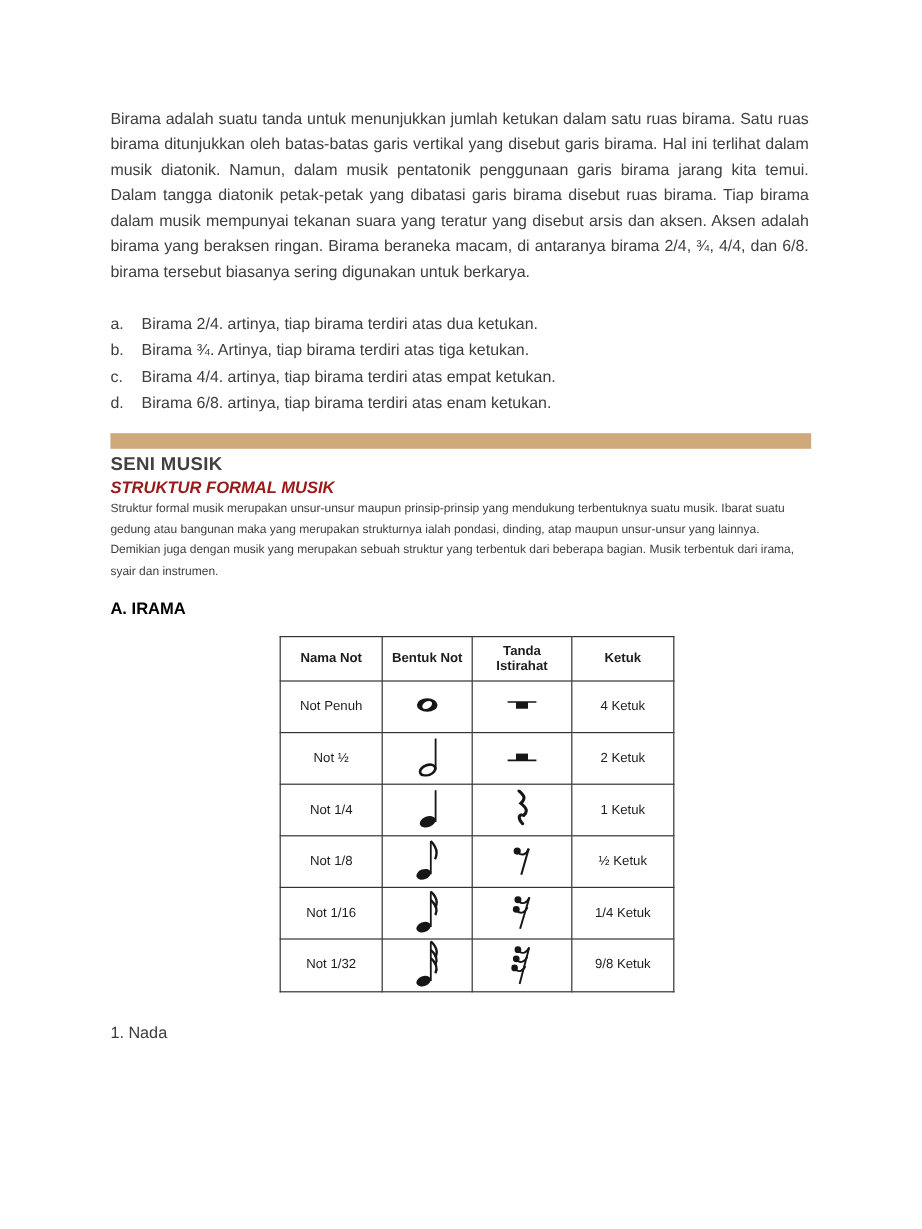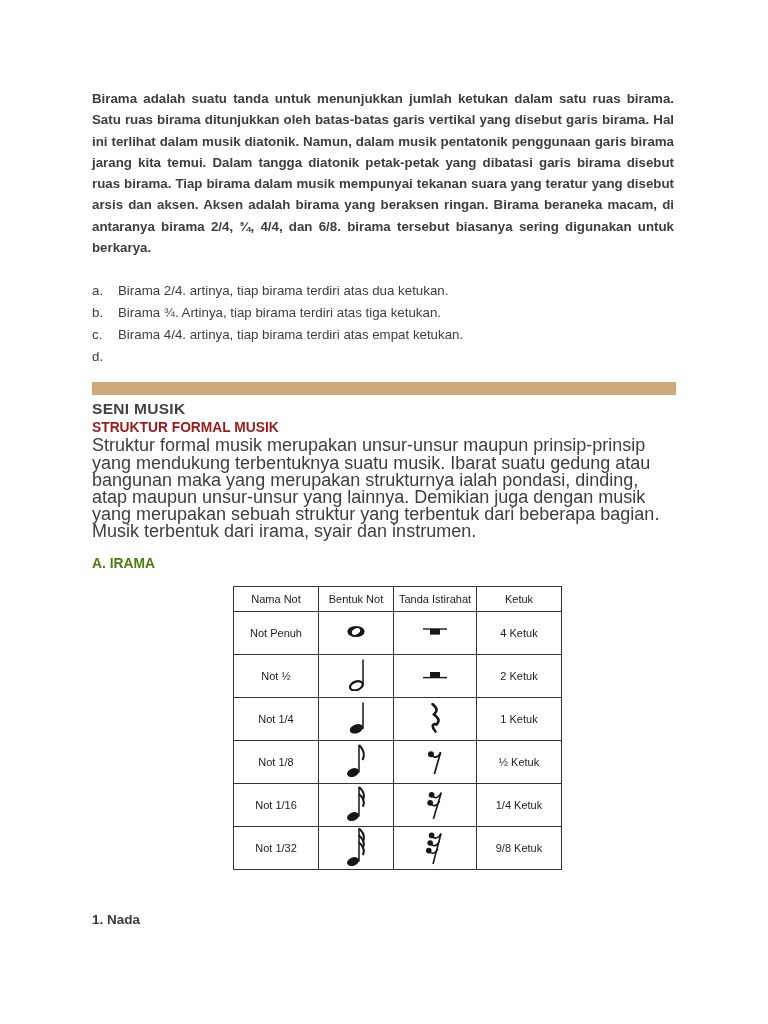--- a/index.html
+++ b/index.html
@@ -1,35 +1,35 @@
 <!DOCTYPE html>
 <html><head>
 <meta charset="utf-8">
 <style>
   html,body{margin:0;padding:0;background:#ffffff;}
   body{font-family:"Liberation Sans","DejaVu Sans",sans-serif;color:#3e3e3e;}
   .page{position:relative;width:768px;height:1024px;background:#fff;box-sizing:border-box;
         padding:88px 92px 0 92px;overflow:hidden;}
-  .intro{font-size:13.3px;line-height:21.3px;text-align:justify;margin:0 2px 22px 0;font-weight:bold;}
+  .intro{font-size:13.3px;line-height:21.3px;text-align:justify;margin:0 2px 22px 0;}
   .blist{margin:0 0 14px 0;padding:0;list-style:none;}
   .blist li{display:flex;font-size:13.3px;line-height:22px;}
   .blist .marker{width:26px;flex:0 0 26px;}
   .tan-bar{height:13px;background:#cfa97b;margin:0 0 5px 0;}
   .seni{font-size:15.5px;font-weight:700;color:#414141;margin:0 0 2px 0;letter-spacing:.3px;}
-  .struktur{font-size:13.8px;font-weight:700;color:#9a1a1a;margin:0 0 2px 0;}
-  .body2{font-size:18px;line-height:17.2px;margin:0 0 15px 0;}
-  .irama-h{font-size:13.8px;font-weight:700;color:#4d7c0f;margin:0 0 15px 0;}
+  .struktur{font-size:13.8px;font-weight:700;font-style:italic;color:#9a1a1a;margin:0 0 2px 0;}
+  .body2{font-size:10px;line-height:17.2px;margin:0 0 15px 0;}
+  .irama-h{font-size:13.8px;font-weight:700;color:#000000;margin:0 0 15px 0;}
   .irama-p{font-size:13.3px;line-height:18px;margin:0 0 7px 0;}
   table.note-table{border-collapse:collapse;margin-left:141px;color:#1d1d1d;}
   .note-table th,.note-table td{border:1px solid #333;text-align:center;vertical-align:middle;}
-  .note-table th{font-size:11px;font-weight:400;padding:6px 3px;}
+  .note-table th{font-size:11px;font-weight:700;padding:6px 3px;}
   .note-table td{font-size:11px;height:42px;padding:0 3px;}
   .c1{width:78px;} .c2{width:68px;} .c3{width:76px;} .c4{width:78px;}
   .sym{display:inline-flex;align-items:center;justify-content:center;}
-  .nada{font-size:13.5px;font-weight:700;color:#3a3a3a;margin:42px 0 0 0;}
+  .nada{font-size:13.5px;font-weight:400;color:#3a3a3a;margin:26px 0 0 0;}
 </style>
 </head>
 <body>
 
 <div class="page">
 
   <p class="intro">Birama adalah suatu tanda untuk menunjukkan jumlah ketukan dalam satu ruas birama. Satu ruas birama ditunjukkan oleh batas-batas garis vertikal yang disebut garis birama. Hal ini terlihat dalam musik diatonik. Namun, dalam musik pentatonik penggunaan garis birama jarang kita temui. Dalam tangga diatonik petak-petak yang dibatasi garis birama disebut ruas birama. Tiap birama dalam musik mempunyai tekanan suara yang teratur yang disebut arsis dan aksen. Aksen adalah birama yang beraksen ringan. Birama beraneka macam, di antaranya birama 2/4, ¾, 4/4, dan 6/8. birama tersebut biasanya sering digunakan untuk berkarya.</p>
 
   <ul class="blist">
     <li>
@@ -39,20 +39,21 @@
     <li>
       <span class="marker">b.</span>
       <span>Birama ¾. Artinya, tiap birama terdiri atas tiga ketukan.</span>
     </li>
     <li>
       <span class="marker">c.</span>
       <span>Birama 4/4. artinya, tiap birama terdiri atas empat ketukan.</span>
     </li>
     <li>
       <span class="marker">d.</span>
+      <span>Birama 6/8. artinya, tiap birama terdiri atas enam ketukan.</span>
     </li>
   </ul>
 
   <div class="tan-bar"></div>
 
   <h2 class="seni">SENI MUSIK</h2>
   <h3 class="struktur">STRUKTUR FORMAL MUSIK</h3>
   <p class="body2">Struktur formal musik merupakan unsur-unsur maupun prinsip-prinsip yang mendukung terbentuknya suatu musik. Ibarat suatu gedung atau bangunan maka yang merupakan strukturnya ialah pondasi, dinding, atap maupun unsur-unsur yang lainnya. Demikian juga dengan musik yang merupakan sebuah struktur yang terbentuk dari beberapa bagian. Musik terbentuk dari irama, syair dan instrumen.</p>
 
   <h3 class="irama-h">A. IRAMA</h3>

